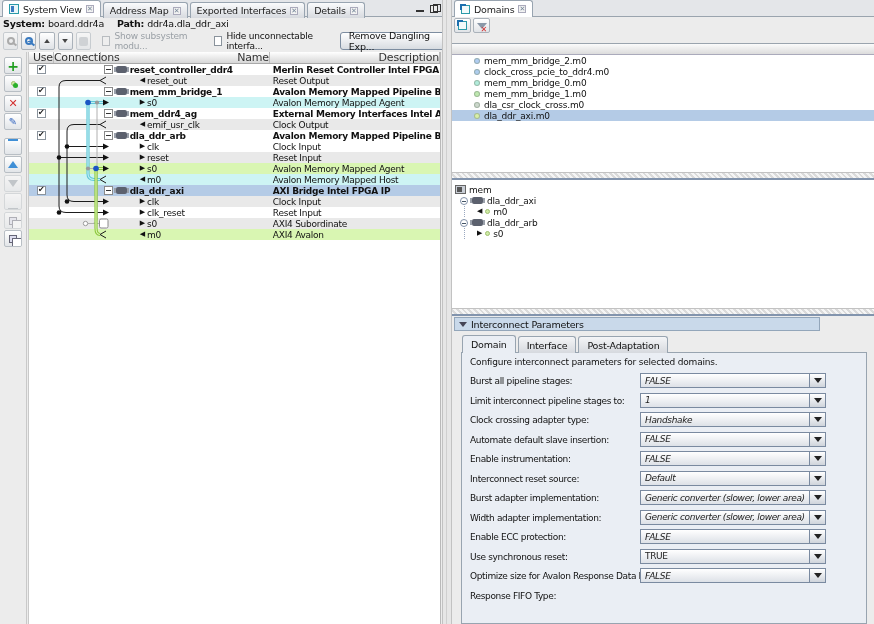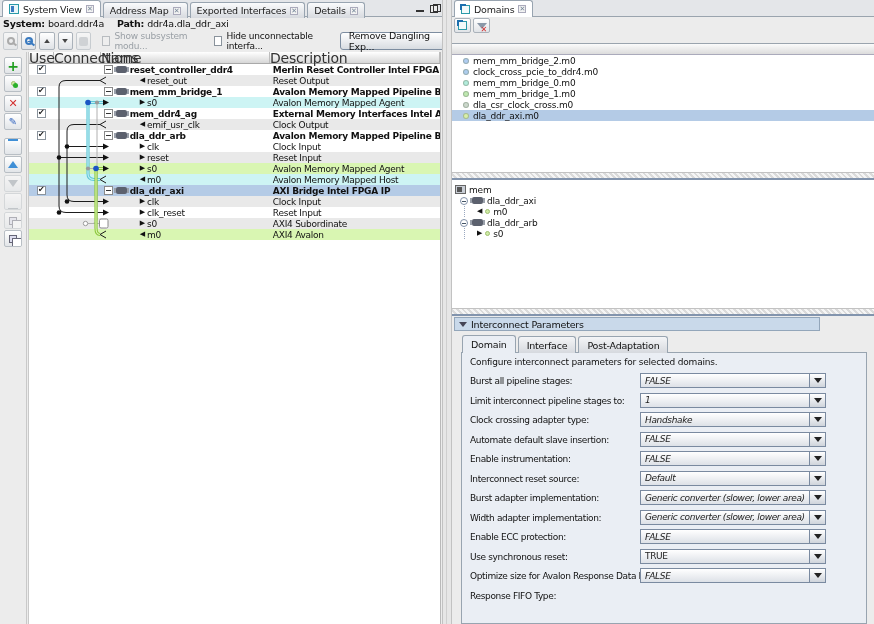--- a/index.html
+++ b/index.html
@@ -70,21 +70,21 @@
   .g-sq.gdot::after { content:""; position:absolute; right:-3px; bottom:-3px; width:5px; height:5px; border-radius:50%; background:#2ab02a; }
   .g-sq.copy::after { content:""; position:absolute; left:2px; top:2px; width:8px; height:8px; border:1px solid #667; background:#fff; }
   .tri-up { width:0; height:0; border-left:5px solid transparent; border-right:5px solid transparent; border-bottom:7px solid #3f8fd6; }
   .tri-dn { width:0; height:0; border-left:5px solid transparent; border-right:5px solid transparent; border-top:7px solid #8f989f; }
   .bar-t { border-top:2px solid #3f8fd6; padding-top:1px; }
   .bar-b { border-bottom:2px solid #8f989f; padding-bottom:1px; }
 
   
   .ctable { position:absolute; left:28px; top:52px; width:413px; height:572px; background:#fff; border-left:1px solid #c9c9c9; border-right:1px solid #b9b9b9; }
   .thead { display:flex; height:12px; background:linear-gradient(#ffffff,#d7d7d7); border-bottom:1px solid #a9a9a9; }
-  .thead .hc { font-size:14px; letter-spacing:-0.2px; color:#333; text-align:left; border-right:1px solid #bdbdbd; line-height:12px; }
+  .thead .hc { font-size:11px; letter-spacing:-0.2px; color:#333; text-align:right; border-right:1px solid #bdbdbd; line-height:12px; }
   .trow { display:flex; height:11px; align-items:center; }
   .c-use { width:25px; display:flex; justify-content:center; align-items:center; }
   .c-conn { width:47px; height:11px; }
   .c-name { width:170px; display:flex; align-items:center; gap:2px; padding-left:3px; white-space:nowrap; overflow:hidden; }
   .c-desc { width:171px; padding-left:3px; white-space:nowrap; overflow:hidden; }
   .trow .cb { width:9px; height:9px; font-size:8px; }
   .bg-white { background:#ffffff; } .bg-grey { background:#e9e9e9; }
   .bg-cyan { background:#cdf4f4; } .bg-green { background:#d9f6b2; }
   .trow.selrow { background:#b4cbe6; }
   .trow.selrow .c-use, .trow.selrow .c-conn { background:transparent; }
@@ -110,21 +110,21 @@
   .rtoolbar { position:absolute; top:18px; left:2px; display:flex; gap:2px; }
   .rtb { width:17px; height:15px; border:1px solid #aab2ba; border-radius:2px; background:linear-gradient(#fff,#e0e3e7);
          display:flex; align-items:center; justify-content:center; position:relative; }
   .dom-ico { width:9px; height:9px; border:1px solid #2a9aa8; position:relative; background:#f2fafa; }
   .dom-ico::before { content:""; position:absolute; left:-2px; top:-2px; width:4px; height:4px; border-left:2px solid #1c6fae; border-top:2px solid #1c6fae; }
   .funnel { width:0; height:0; border-left:5px solid transparent; border-right:5px solid transparent; border-top:6px solid #8a98a8; position:relative; }
   .funnel::after { content:"\2715"; position:absolute; left:-1px; top:-4px; color:#d23030; font-size:8px; font-weight:bold; }
   .listheader { position:absolute; top:43px; left:0; width:422px; height:12px;
                 background:linear-gradient(#fbfbfb,#dcdcdc); border-top:1px solid #9aa4ae; border-bottom:1px solid #aab; }
   .domlist { position:absolute; top:55px; left:0; width:422px; height:117px; background:#fff; }
-  .ditem { height:11px; display:flex; align-items:center; gap:4px; padding-left:11px; font-size:9px; letter-spacing:-0.2px; }
+  .ditem { height:11px; display:flex; align-items:center; gap:4px; padding-left:22px; font-size:9px; letter-spacing:-0.2px; }
   .ditem.sel { background:#b4cbe6; }
   .dot { width:6px; height:6px; border-radius:50%; flex:none; border:1px solid rgba(120,140,120,.5); }
   .hsplit { position:absolute; left:0; width:422px; height:8px;
             background:repeating-linear-gradient(45deg,#f5f5f5 0 2px,#dadada 2px 4px);
             border-top:1px solid #c2c2c2; border-bottom:2px solid #8294ad; }
   .treearea { position:absolute; top:180px; left:0; width:422px; height:128px; background:#fff; font-size:9px; letter-spacing:-0.2px; }
   .tnode { height:11px; display:flex; align-items:center; gap:3px; white-space:nowrap; }
   .mem-ico { width:11px; height:9px; background:#c9ced6; border:1px solid #666; position:relative; flex:none; }
   .mem-ico::after { content:""; position:absolute; left:1px; top:1px; width:5px; height:5px; background:#555; }
   .thandle { width:8px; height:8px; border:1px solid #8090a8; border-radius:50%; background:#fff; position:relative; flex:none; }

